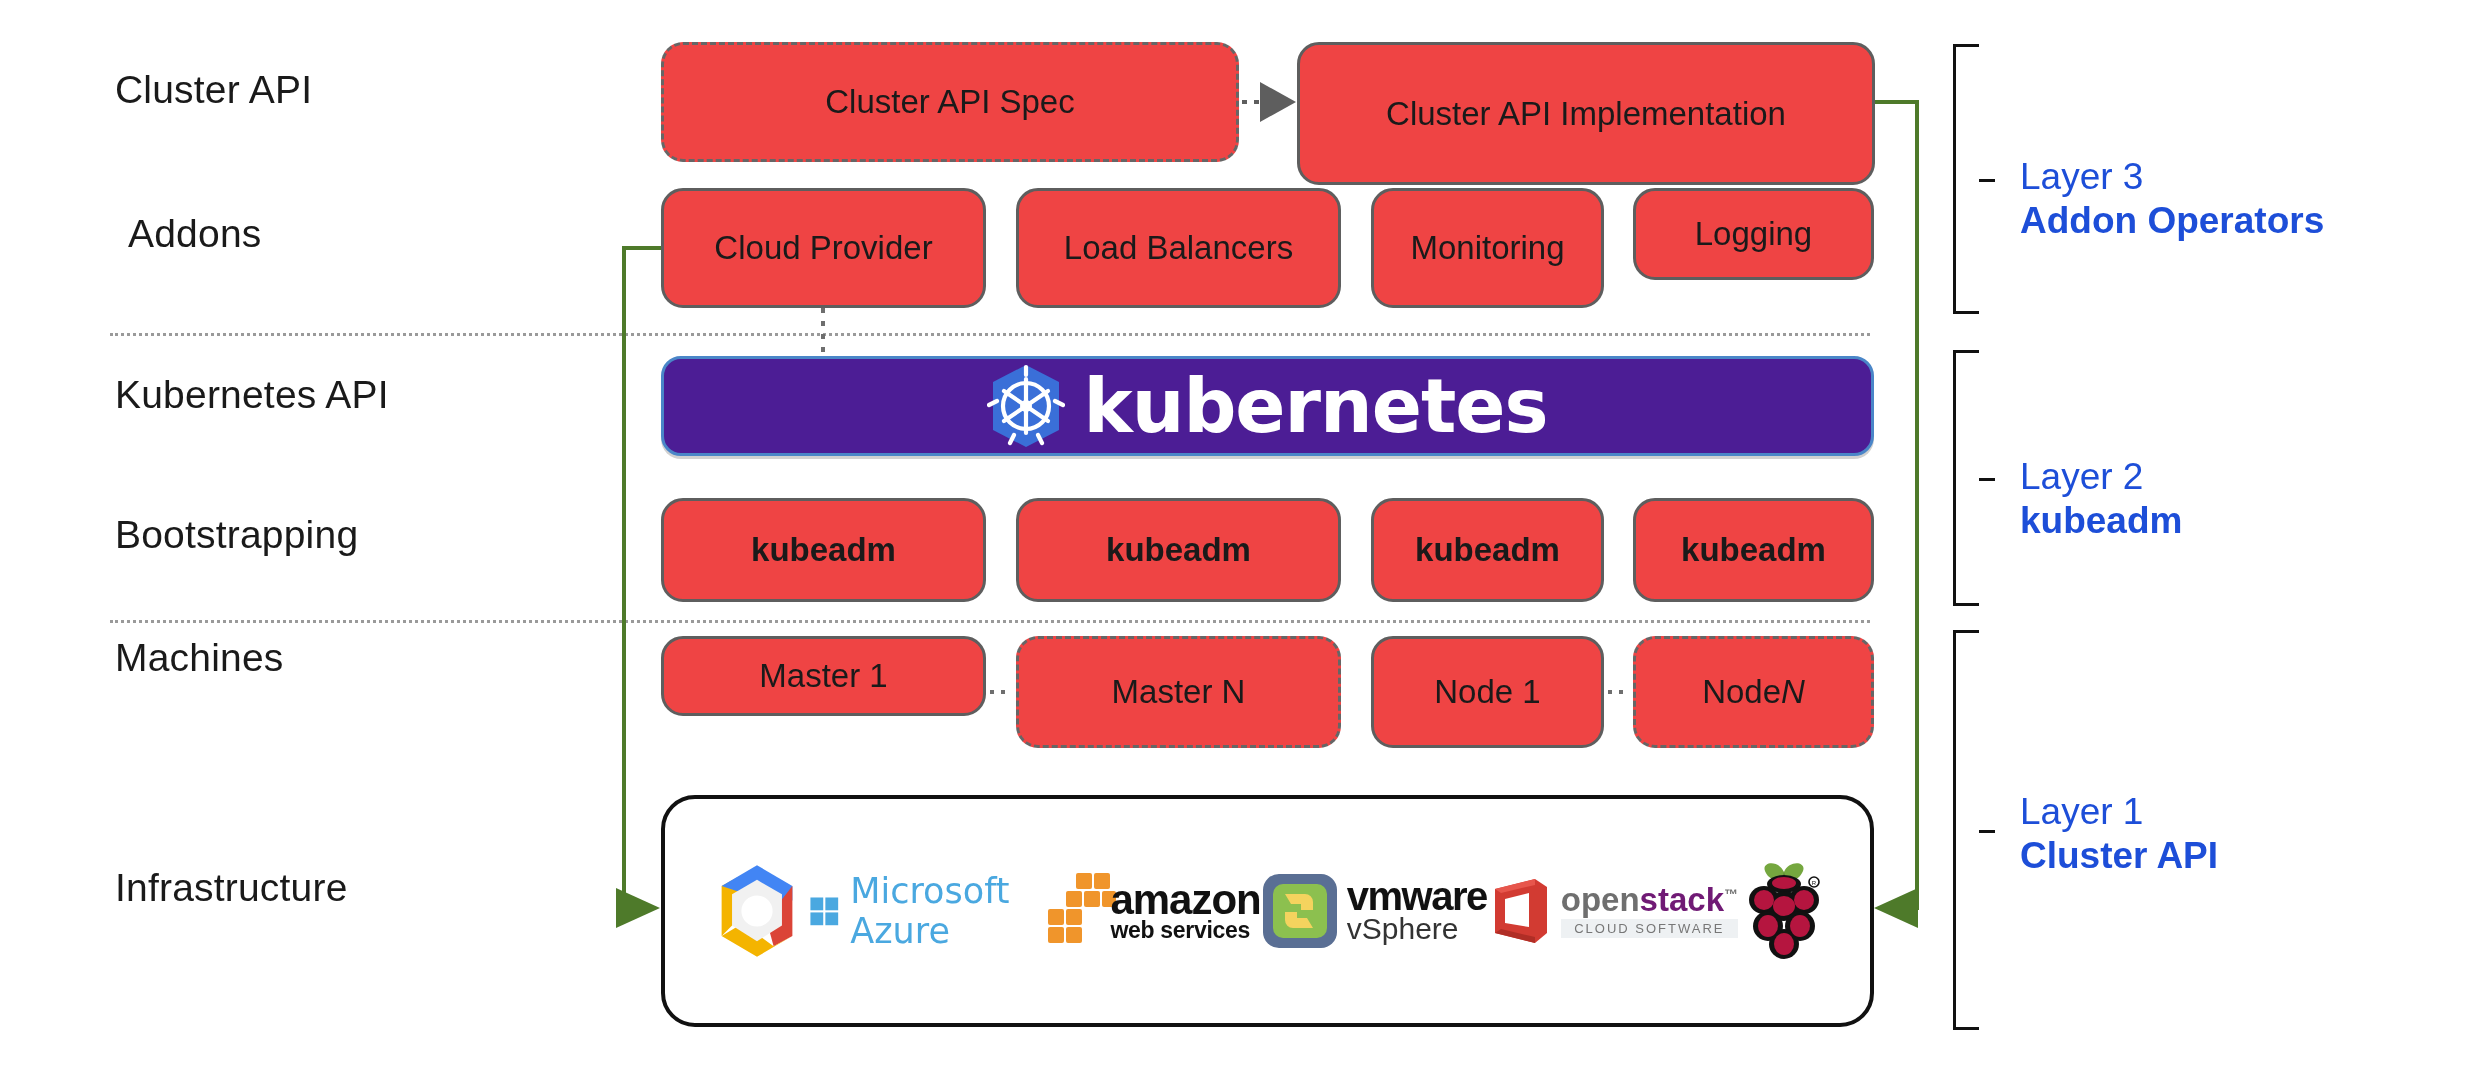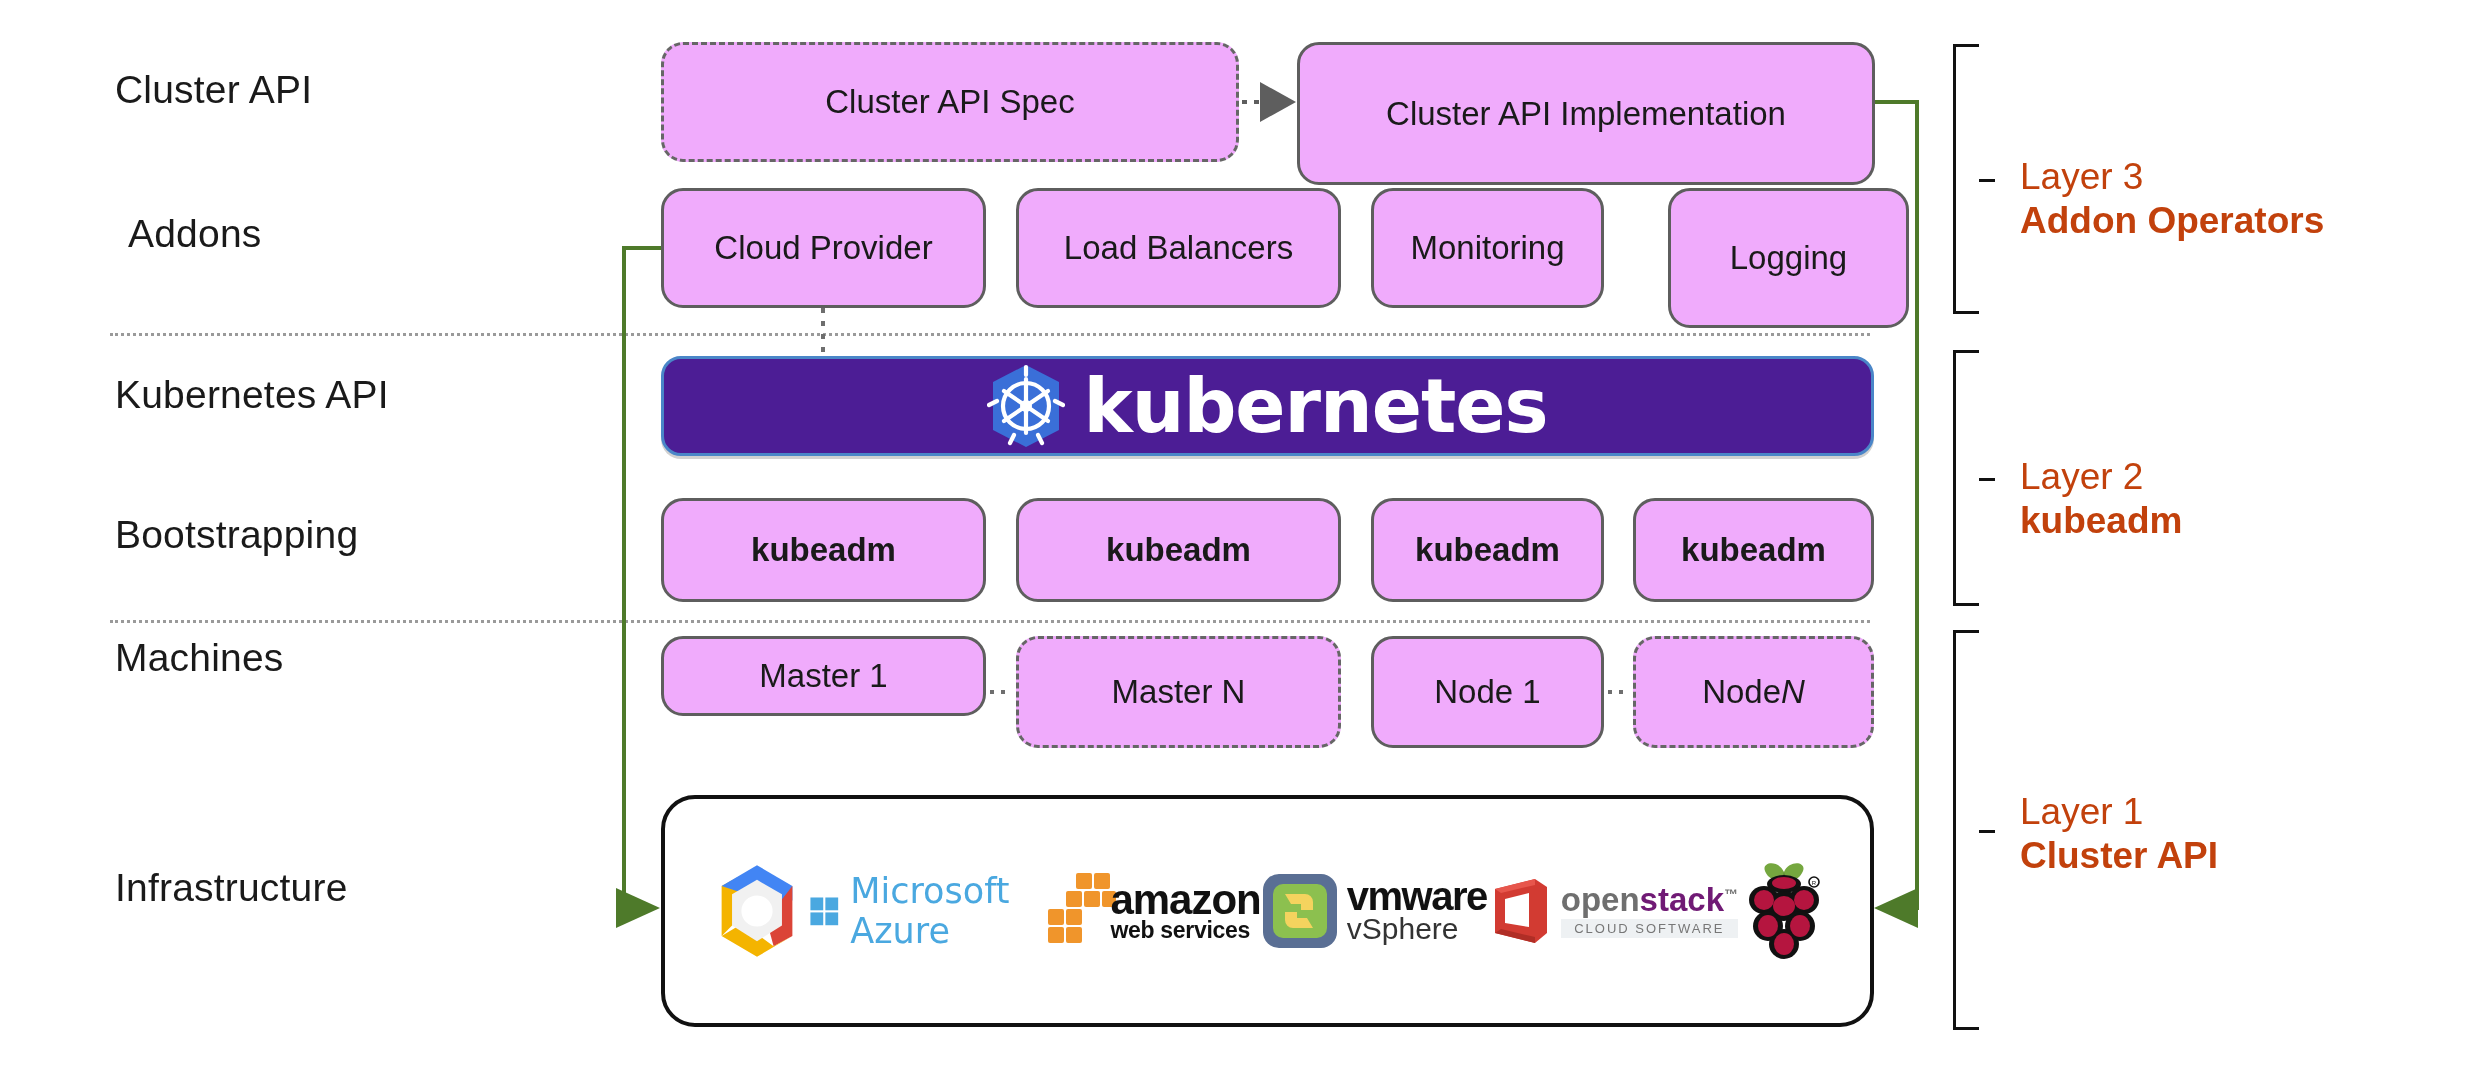--- a/index.html
+++ b/index.html
@@ -10,21 +10,21 @@
 
   
   .rowlabel{position:absolute;font-size:39px;color:#1a1a1a;white-space:nowrap;
             letter-spacing:0.2px;}
 
   
   .sep{position:absolute;left:110px;width:1760px;height:0;
        border-top:3px dotted #9a9a9a;}
 
   
-  .node{position:absolute;box-sizing:border-box;background:#f0abfc;
+  .node{position:absolute;box-sizing:border-box;background:#ef4444;
         border:3px solid #5e5e5e;border-radius:22px;
         display:flex;align-items:center;justify-content:center;
         font-size:33px;color:#1a1a1a;text-align:center;}
   .node.dashed{border-style:dashed;border-color:#666;}
   .node.bold{font-weight:bold;}
 
   
   .k8sbar{position:absolute;box-sizing:border-box;background:#4c1d95;
           border:3px solid #4a86c8;border-radius:20px;
           display:flex;align-items:center;justify-content:center;gap:18px;
@@ -52,21 +52,21 @@
   .os-top{font-size:33px;font-weight:bold;line-height:.95;}
   .os-open{color:#6f6f6f;}
   .os-stack{color:#701a75;}
   .os-bot{font-size:13px;color:#777;letter-spacing:2px;background:#eef1f3;
           padding:2px 6px;margin-top:3px;text-align:center;}
 
   
   .brace{position:absolute;box-sizing:border-box;border:3px solid #111;
          border-right:none;border-radius:0;width:26px;}
   .bracetick{position:absolute;width:16px;height:0;border-top:3px solid #111;}
-  .layerlbl{position:absolute;font-size:37px;color:#c2410c;line-height:1.18;white-space:nowrap;}
+  .layerlbl{position:absolute;font-size:37px;color:#1d4ed8;line-height:1.18;white-space:nowrap;}
   .layerlbl b{font-weight:bold;display:block;}
   svg.overlay{position:absolute;left:0;top:0;width:2490px;height:1076px;
               pointer-events:none;}
 </style>
 </head>
 <body>
 
 <div class="stage">
 
   <div class="rowlabel" style="left:115px;top:68px;">Cluster API</div>
@@ -89,21 +89,21 @@
 
   <div class="node" style="left:661px;top:188px;width:325px;height:120px;">
     <span>Cloud Provider</span>
   </div>
   <div class="node" style="left:1016px;top:188px;width:325px;height:120px;">
     <span>Load Balancers</span>
   </div>
   <div class="node" style="left:1371px;top:188px;width:233px;height:120px;">
     <span>Monitoring</span>
   </div>
-  <div class="node" style="left:1633px;top:188px;width:241px;height:140px;margin-left:35px;">
+  <div class="node" style="left:1633px;top:188px;width:241px;height:92px;">
     <span>Logging</span>
   </div>
 
   <div class="k8sbar" style="left:661px;top:356px;width:1213px;height:100px;">
     <span class="logo">
       <svg width="78" height="86" viewBox="0 0 78 86" aria-hidden="true">
         <polygon points="39,2 72,19 72,67 39,84 6,67 6,19" fill="#3a6fd8"></polygon>
         <g fill="none" stroke="#ffffff" stroke-width="4.2" stroke-linecap="round">
           <circle cx="39" cy="43" r="23"></circle>
           <circle cx="39" cy="43" r="6" fill="#ffffff" stroke="none"></circle>

